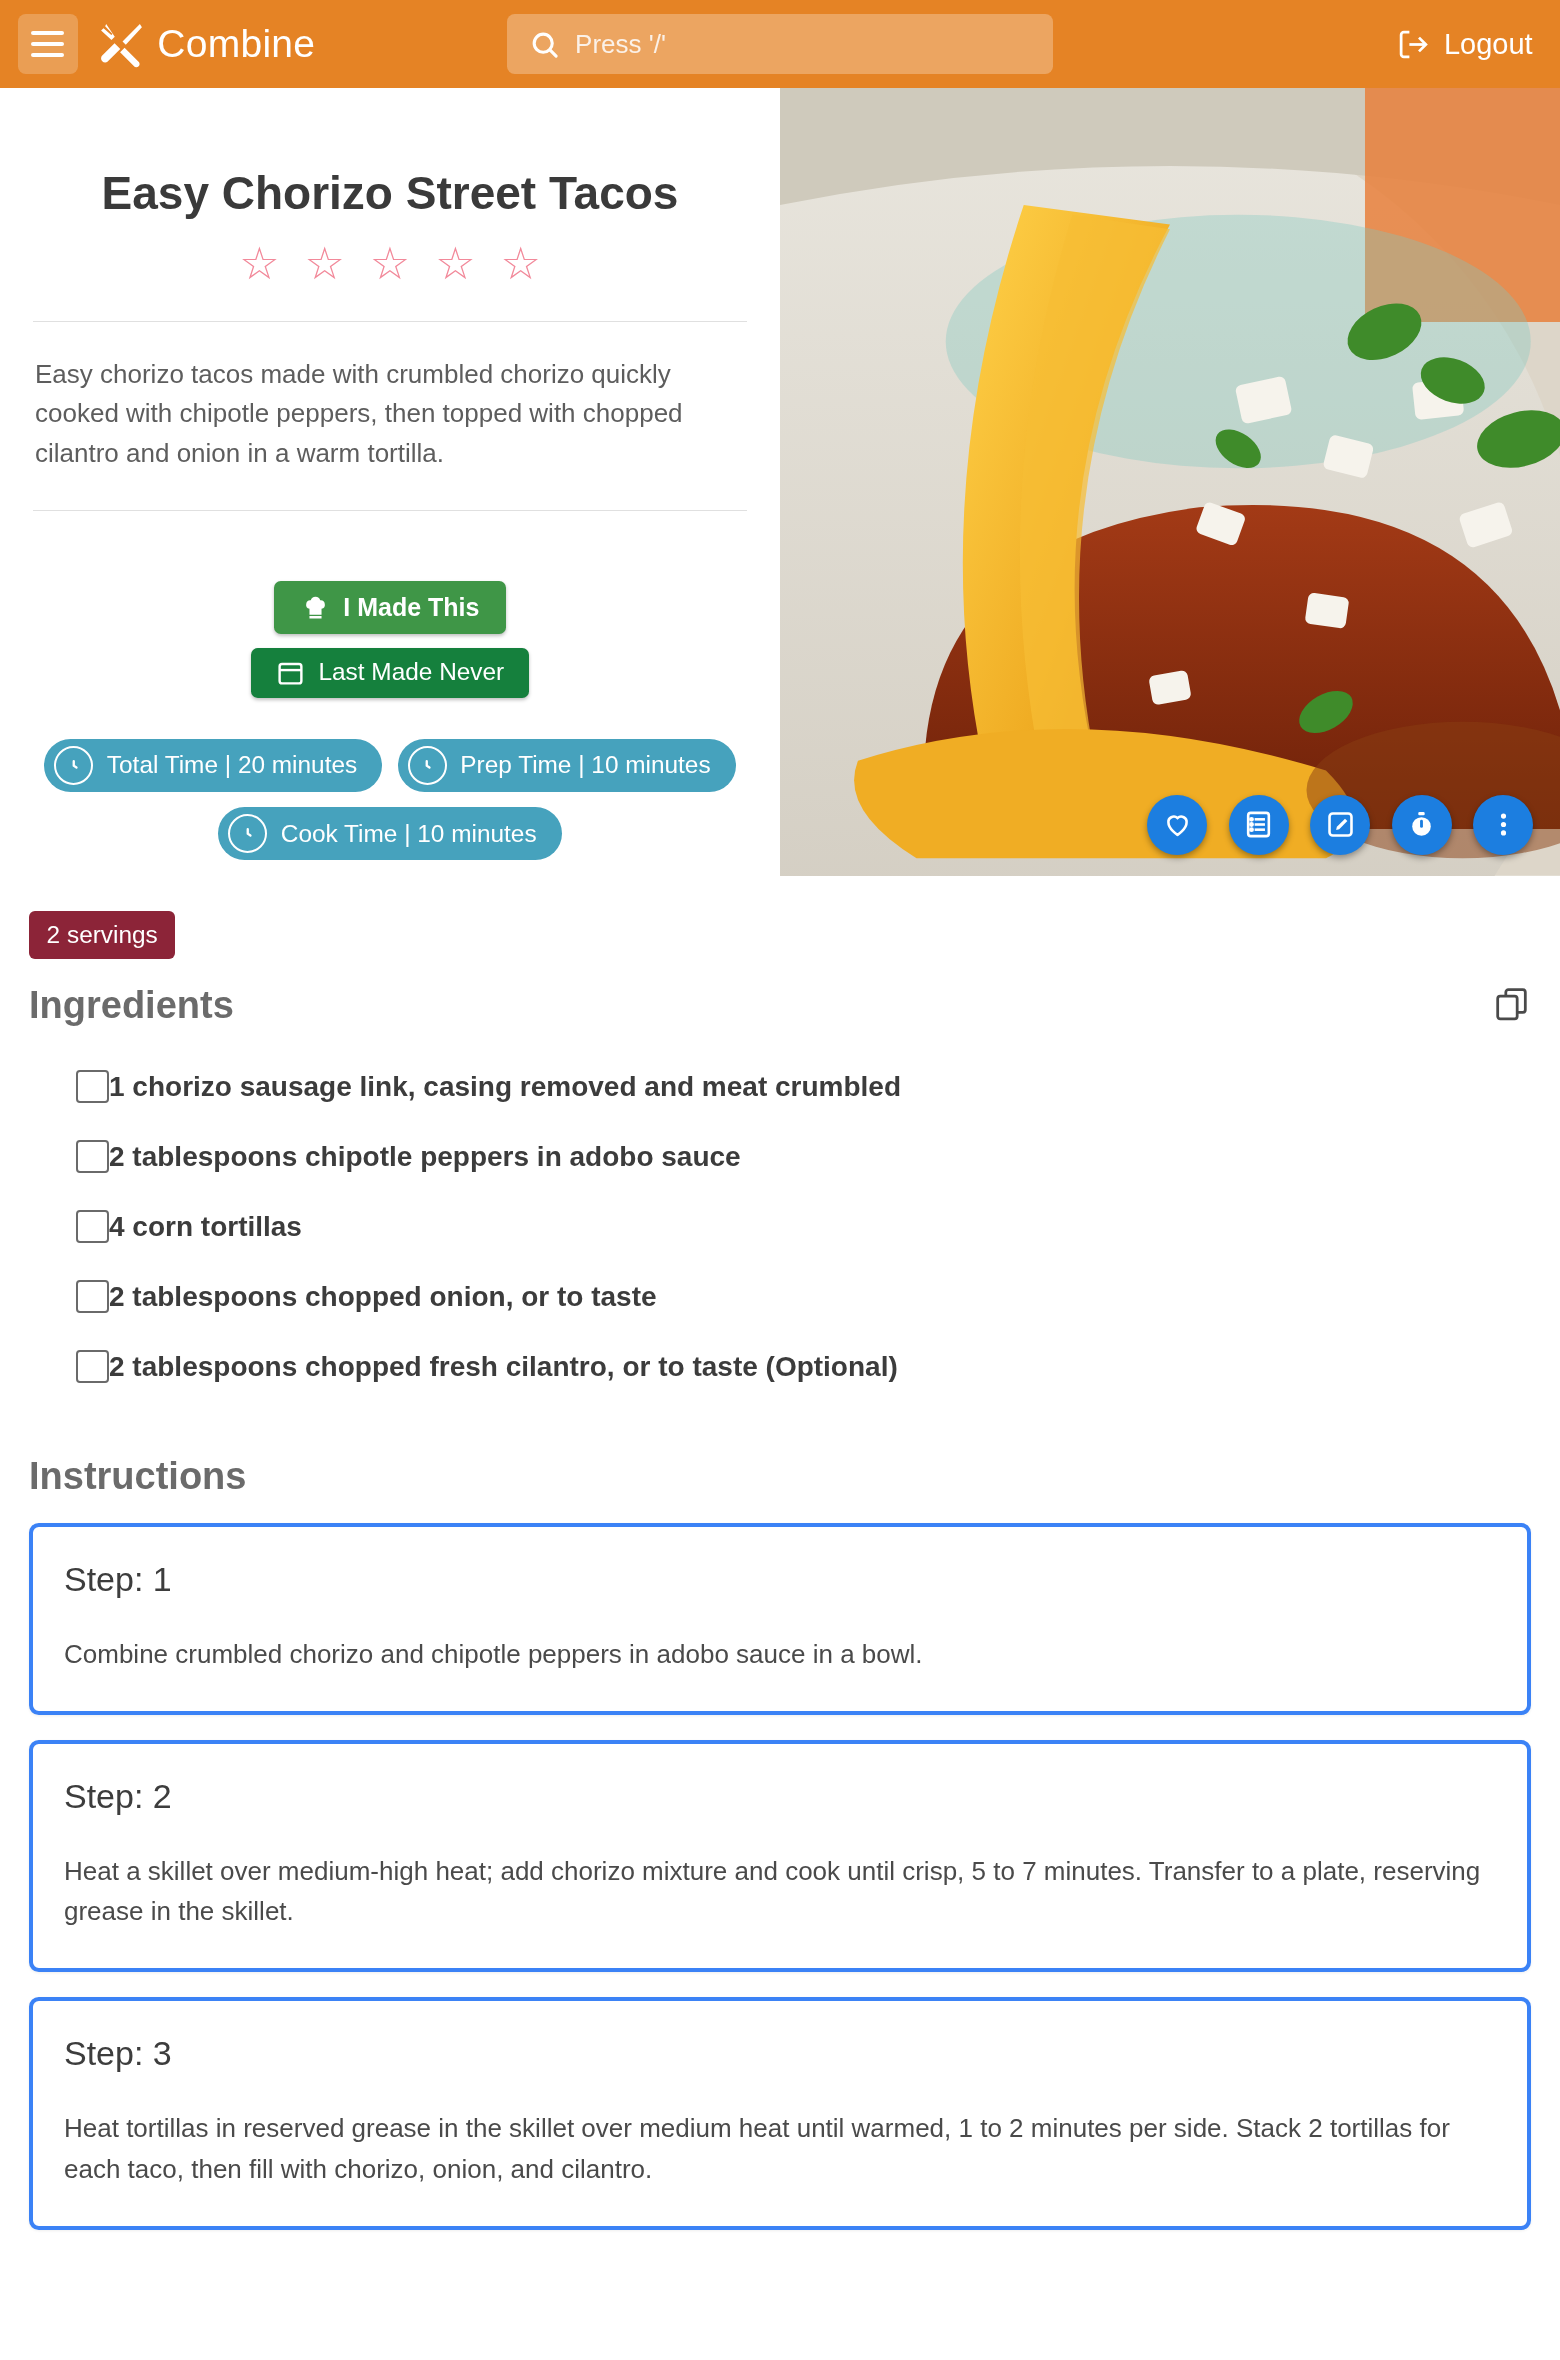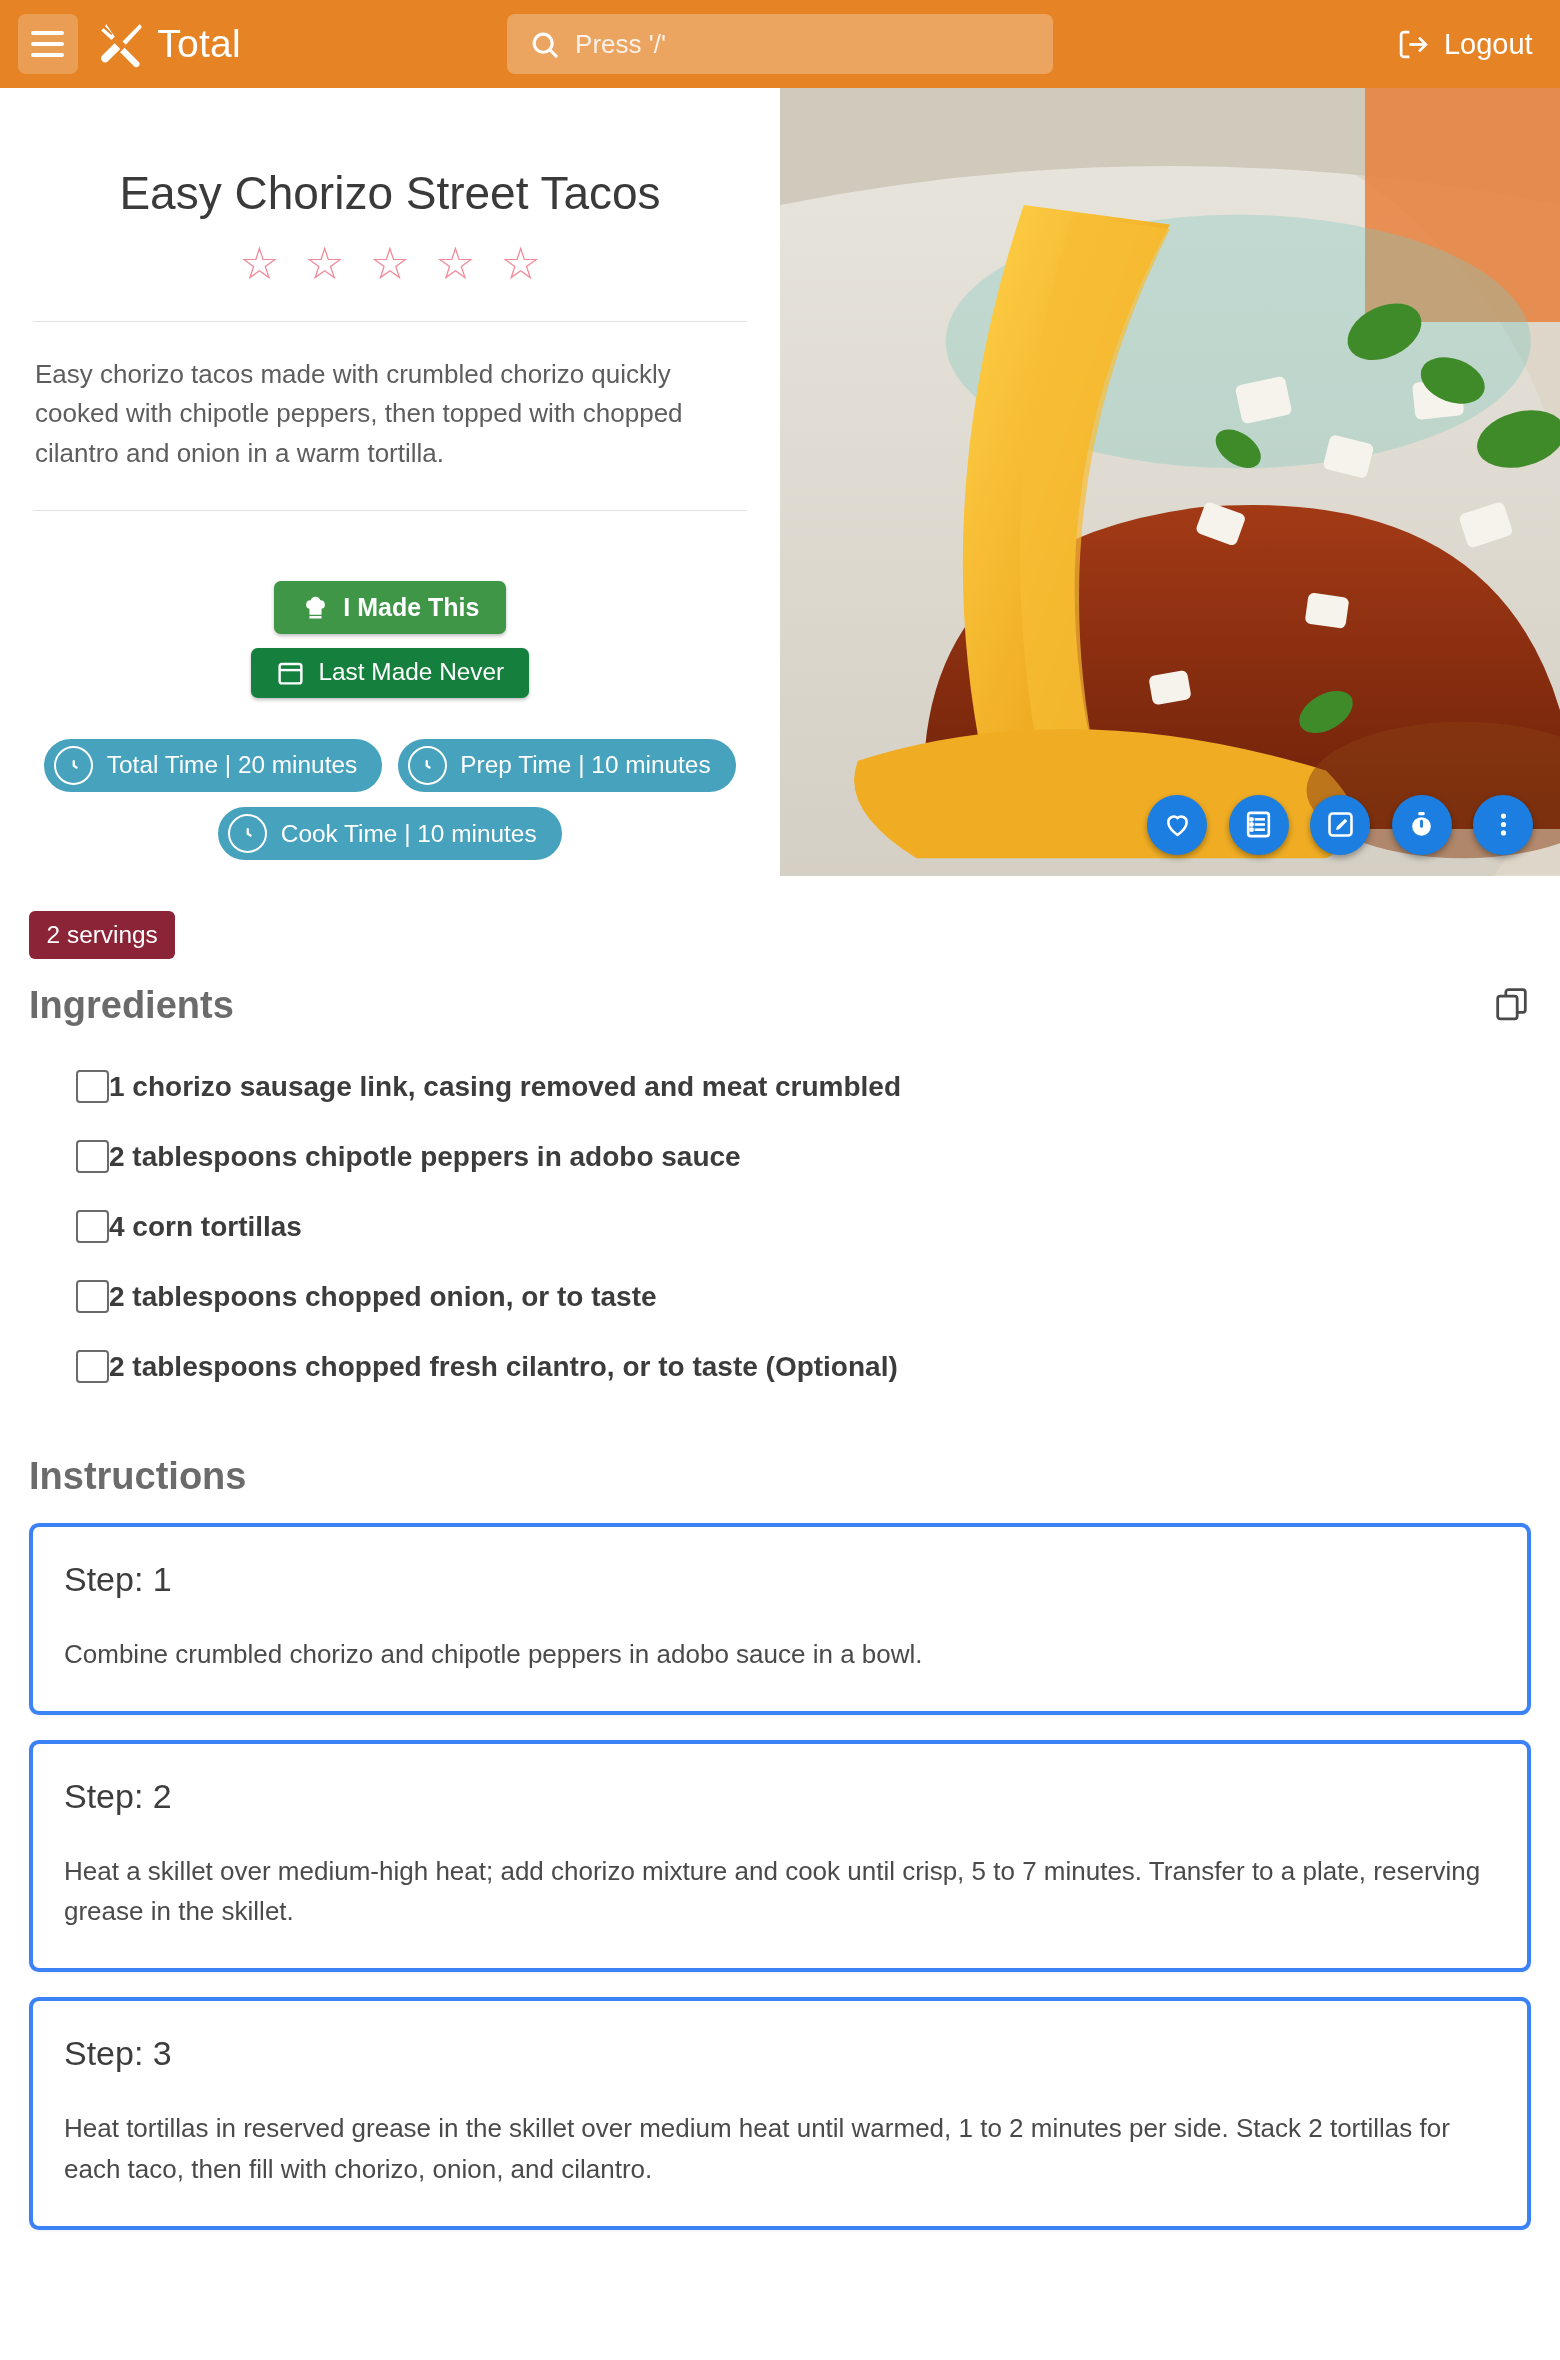--- a/index.html
+++ b/index.html
@@ -59,21 +59,21 @@
     display: flex; align-items: center; gap: 13.7px;
     font-size: 29px; color: #fff; cursor: pointer;
     padding-right: 9.8px;
   }
 
   
   .hero { display: flex; height: 788px; background: #fff; }
   .hero-left { width: 780px; padding: 59px 33px 0 33px; position: relative; }
   .recipe-title {
     font-size: 46px;
-    font-weight: 400;
+    font-weight: 700;
     color: #3a3a3a;
     text-align: center;
     margin: 19.5px 0 0 0;
     line-height: 1.15;
   }
   .stars { display: flex; justify-content: center; gap: 25px; margin-top: 21.5px; }
   .star { font-size: 45px; color: #f2899a; line-height: 1; }
   .divider { height: 1px; background: #e0e0e0; margin: 35px 0 0 0; }
   .desc {
     font-size: 26px;
@@ -189,21 +189,21 @@
   <div class="hamburger">
     <span></span>
       <span></span>
       <span></span>
   </div>
   <div class="logo-icon">
     <svg width="49" height="49" viewBox="0 0 24 24" fill="#fff">
       <path d="M4.5 2l4.2 6.2-1.6 1.6L2 5.2 3.2 4 7 7.4 7.6 6.8 4 3.1 4.5 2zM21 2l-8.5 8.5 1.6 1.6L22 3.6 21 2zM8.6 11.4L2.8 17.2a2 2 0 102.8 2.8l5.8-5.8-2.8-2.8zm4.9 2.2l6.6 6.6a1.6 1.6 0 11-2.2 2.2l-6.6-6.6 2.2-2.2z"></path>
     </svg>
   </div>
-  <div class="brand">Total</div>
+  <div class="brand">Combine</div>
 
   <div class="searchbox">
     <svg width="31" height="31" viewBox="0 0 24 24" fill="none" stroke="#fff" stroke-width="2.4">
       <circle cx="11" cy="11" r="7"></circle>
         <line x1="16.2" y1="16.2" x2="21" y2="21" stroke-linecap="round"></line>
     </svg>
     <span class="ph">Press '/'</span>
   </div>
 
   <div class="logout">

